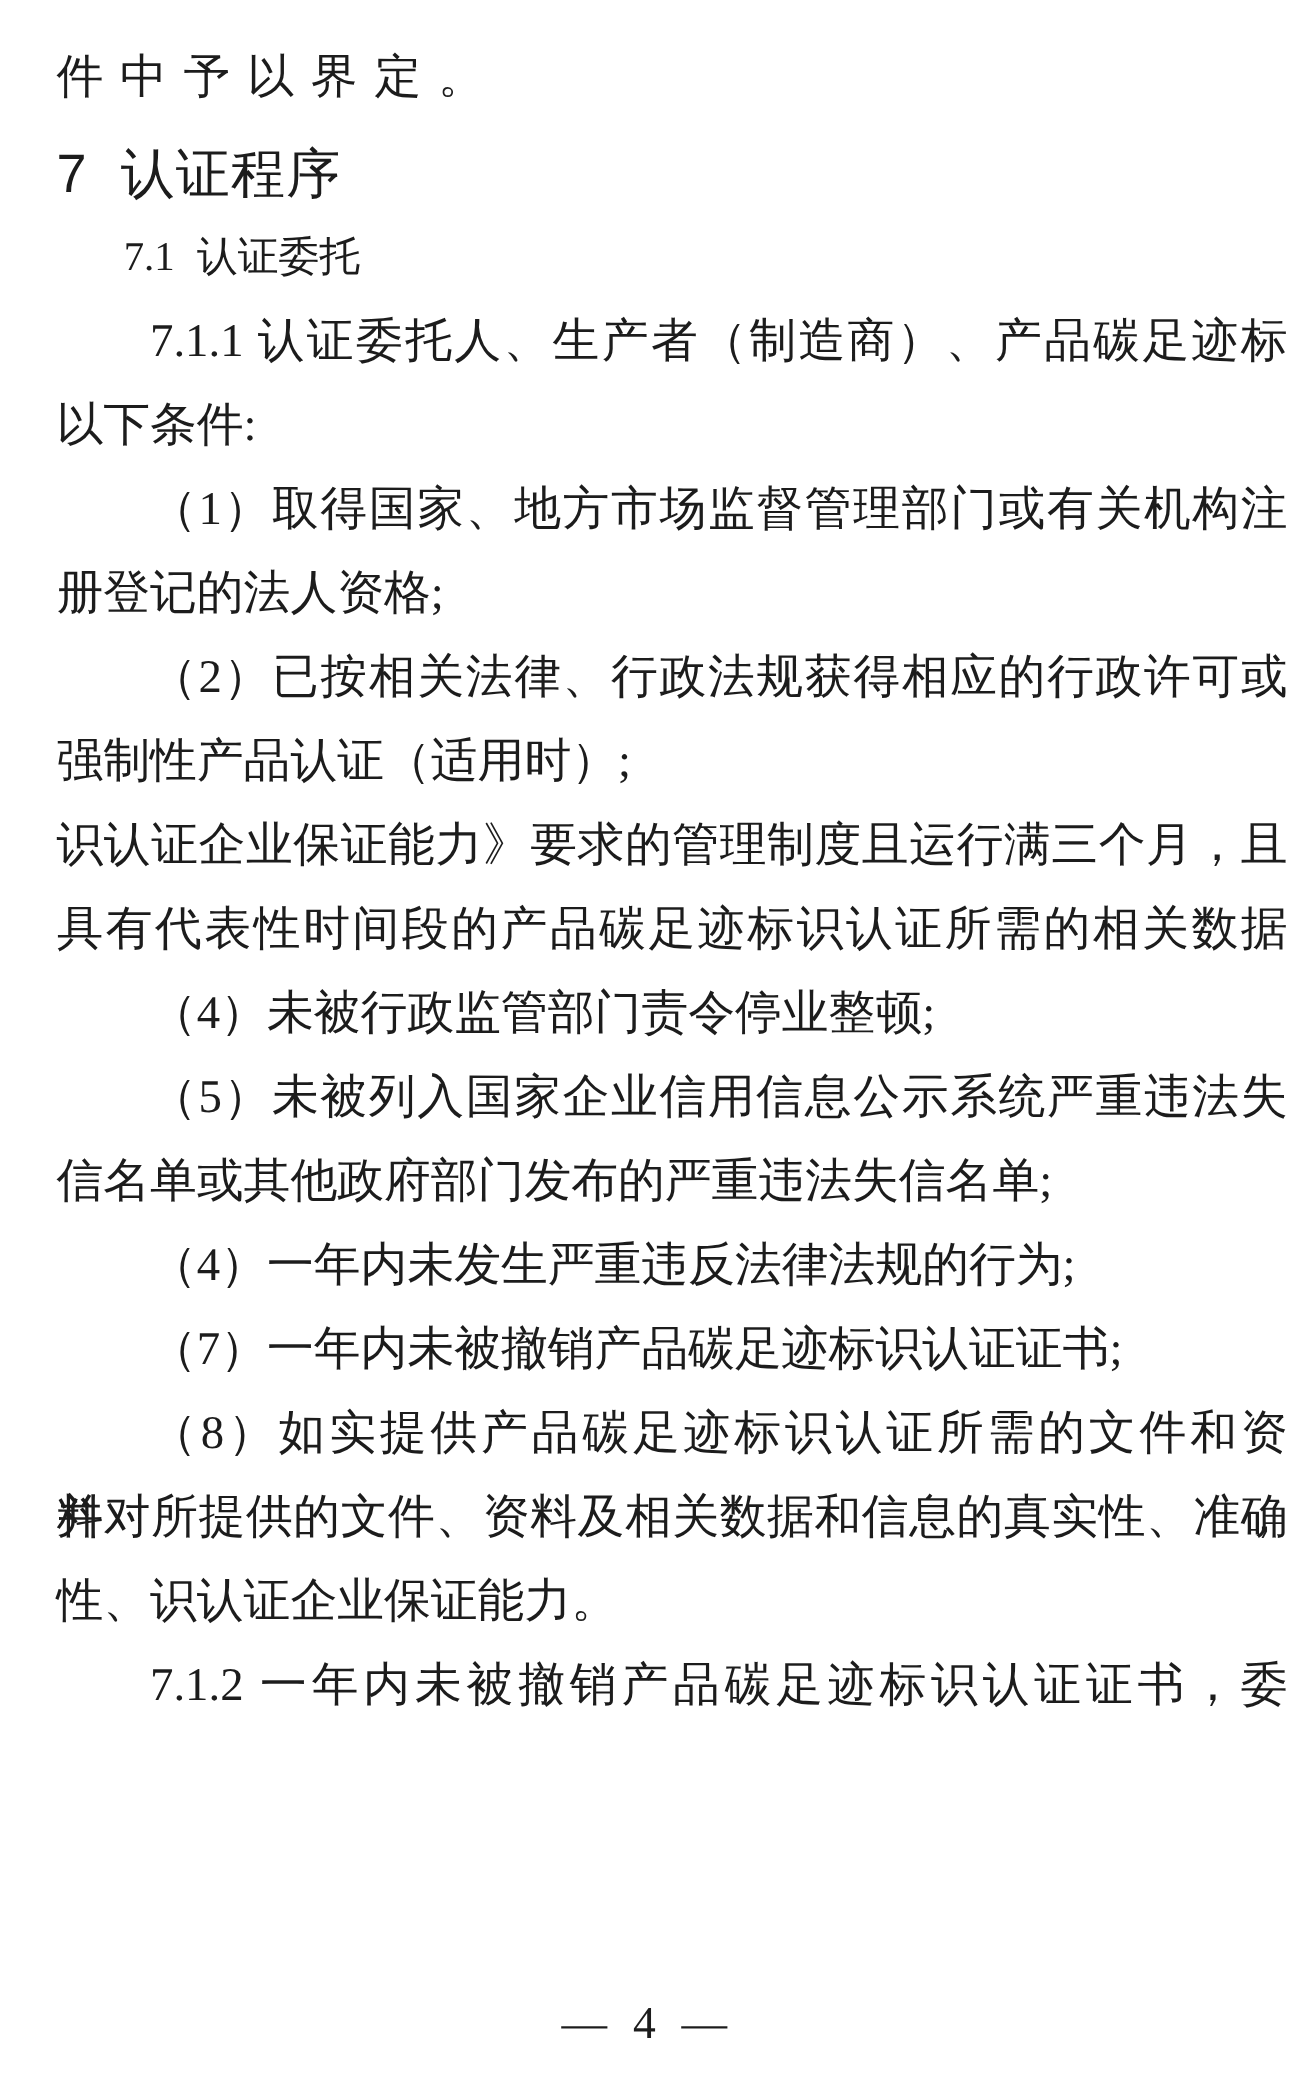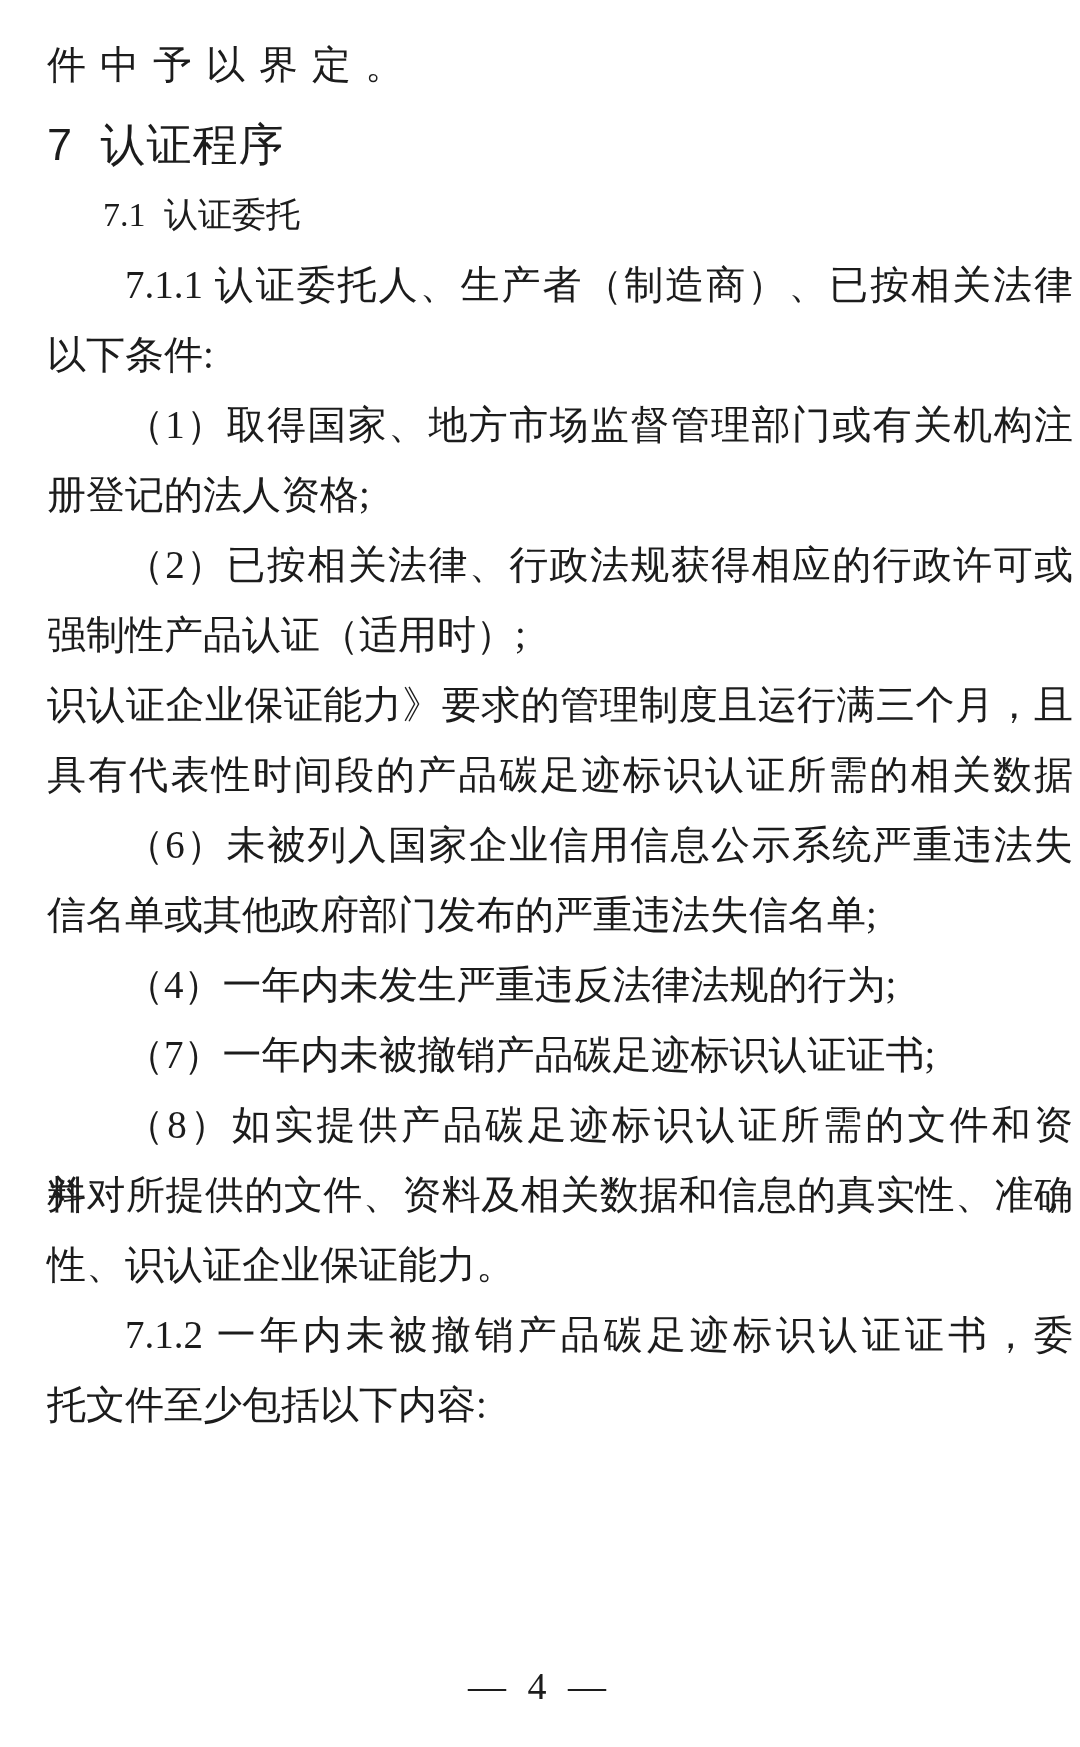--- a/index.html
+++ b/index.html
@@ -64,43 +64,43 @@
 
 <div class="page">
   <div class="content">
 
     <span class="bline spread">件中予以界定。</span>
 
     <span class="h1">7 认证程序</span>
 
     <span class="h2">7.1 认证委托</span>
 
-    <span class="bline indent fill">7.1.1 认证委托人、生产者（制造商）、已按相关法律</span>
+    <span class="bline indent fill">7.1.1 认证委托人、生产者（制造商）、产品碳足迹标</span>
     <span class="bline">以下条件:</span>
 
     <span class="bline indent fill">（1）取得国家、地方市场监督管理部门或有关机构注</span>
     <span class="bline">册登记的法人资格;</span>
 
     <span class="bline indent fill">（2）已按相关法律、行政法规获得相应的行政许可或</span>
     <span class="bline">强制性产品认证（适用时）;</span>
 
     <span class="bline fill">识认证企业保证能力》要求的管理制度且运行满三个月，且</span>
     <span class="bline fill">具有代表性时间段的产品碳足迹标识认证所需的相关数据</span>
 
+    <span class="bline indent">（4）未被行政监管部门责令停业整顿;</span>
 
-    <span class="bline indent fill">（6）未被列入国家企业信用信息公示系统严重违法失</span>
+    <span class="bline indent fill">（5）未被列入国家企业信用信息公示系统严重违法失</span>
     <span class="bline">信名单或其他政府部门发布的严重违法失信名单;</span>
 
     <span class="bline indent">（4）一年内未发生严重违反法律法规的行为;</span>
 
     <span class="bline indent">（7）一年内未被撤销产品碳足迹标识认证证书;</span>
 
     <span class="bline indent fill">（8）如实提供产品碳足迹标识认证所需的文件和资料，</span>
     <span class="bline fill">并对所提供的文件、资料及相关数据和信息的真实性、准确</span>
     <span class="bline">性、识认证企业保证能力。</span>
 
     <span class="bline indent fill">7.1.2 一年内未被撤销产品碳足迹标识认证证书，委</span>
-    <span class="bline">托文件至少包括以下内容:</span>
 
   </div>
 
   <div class="footer">— 4 —</div>
 </div>
 
 </body></html>

